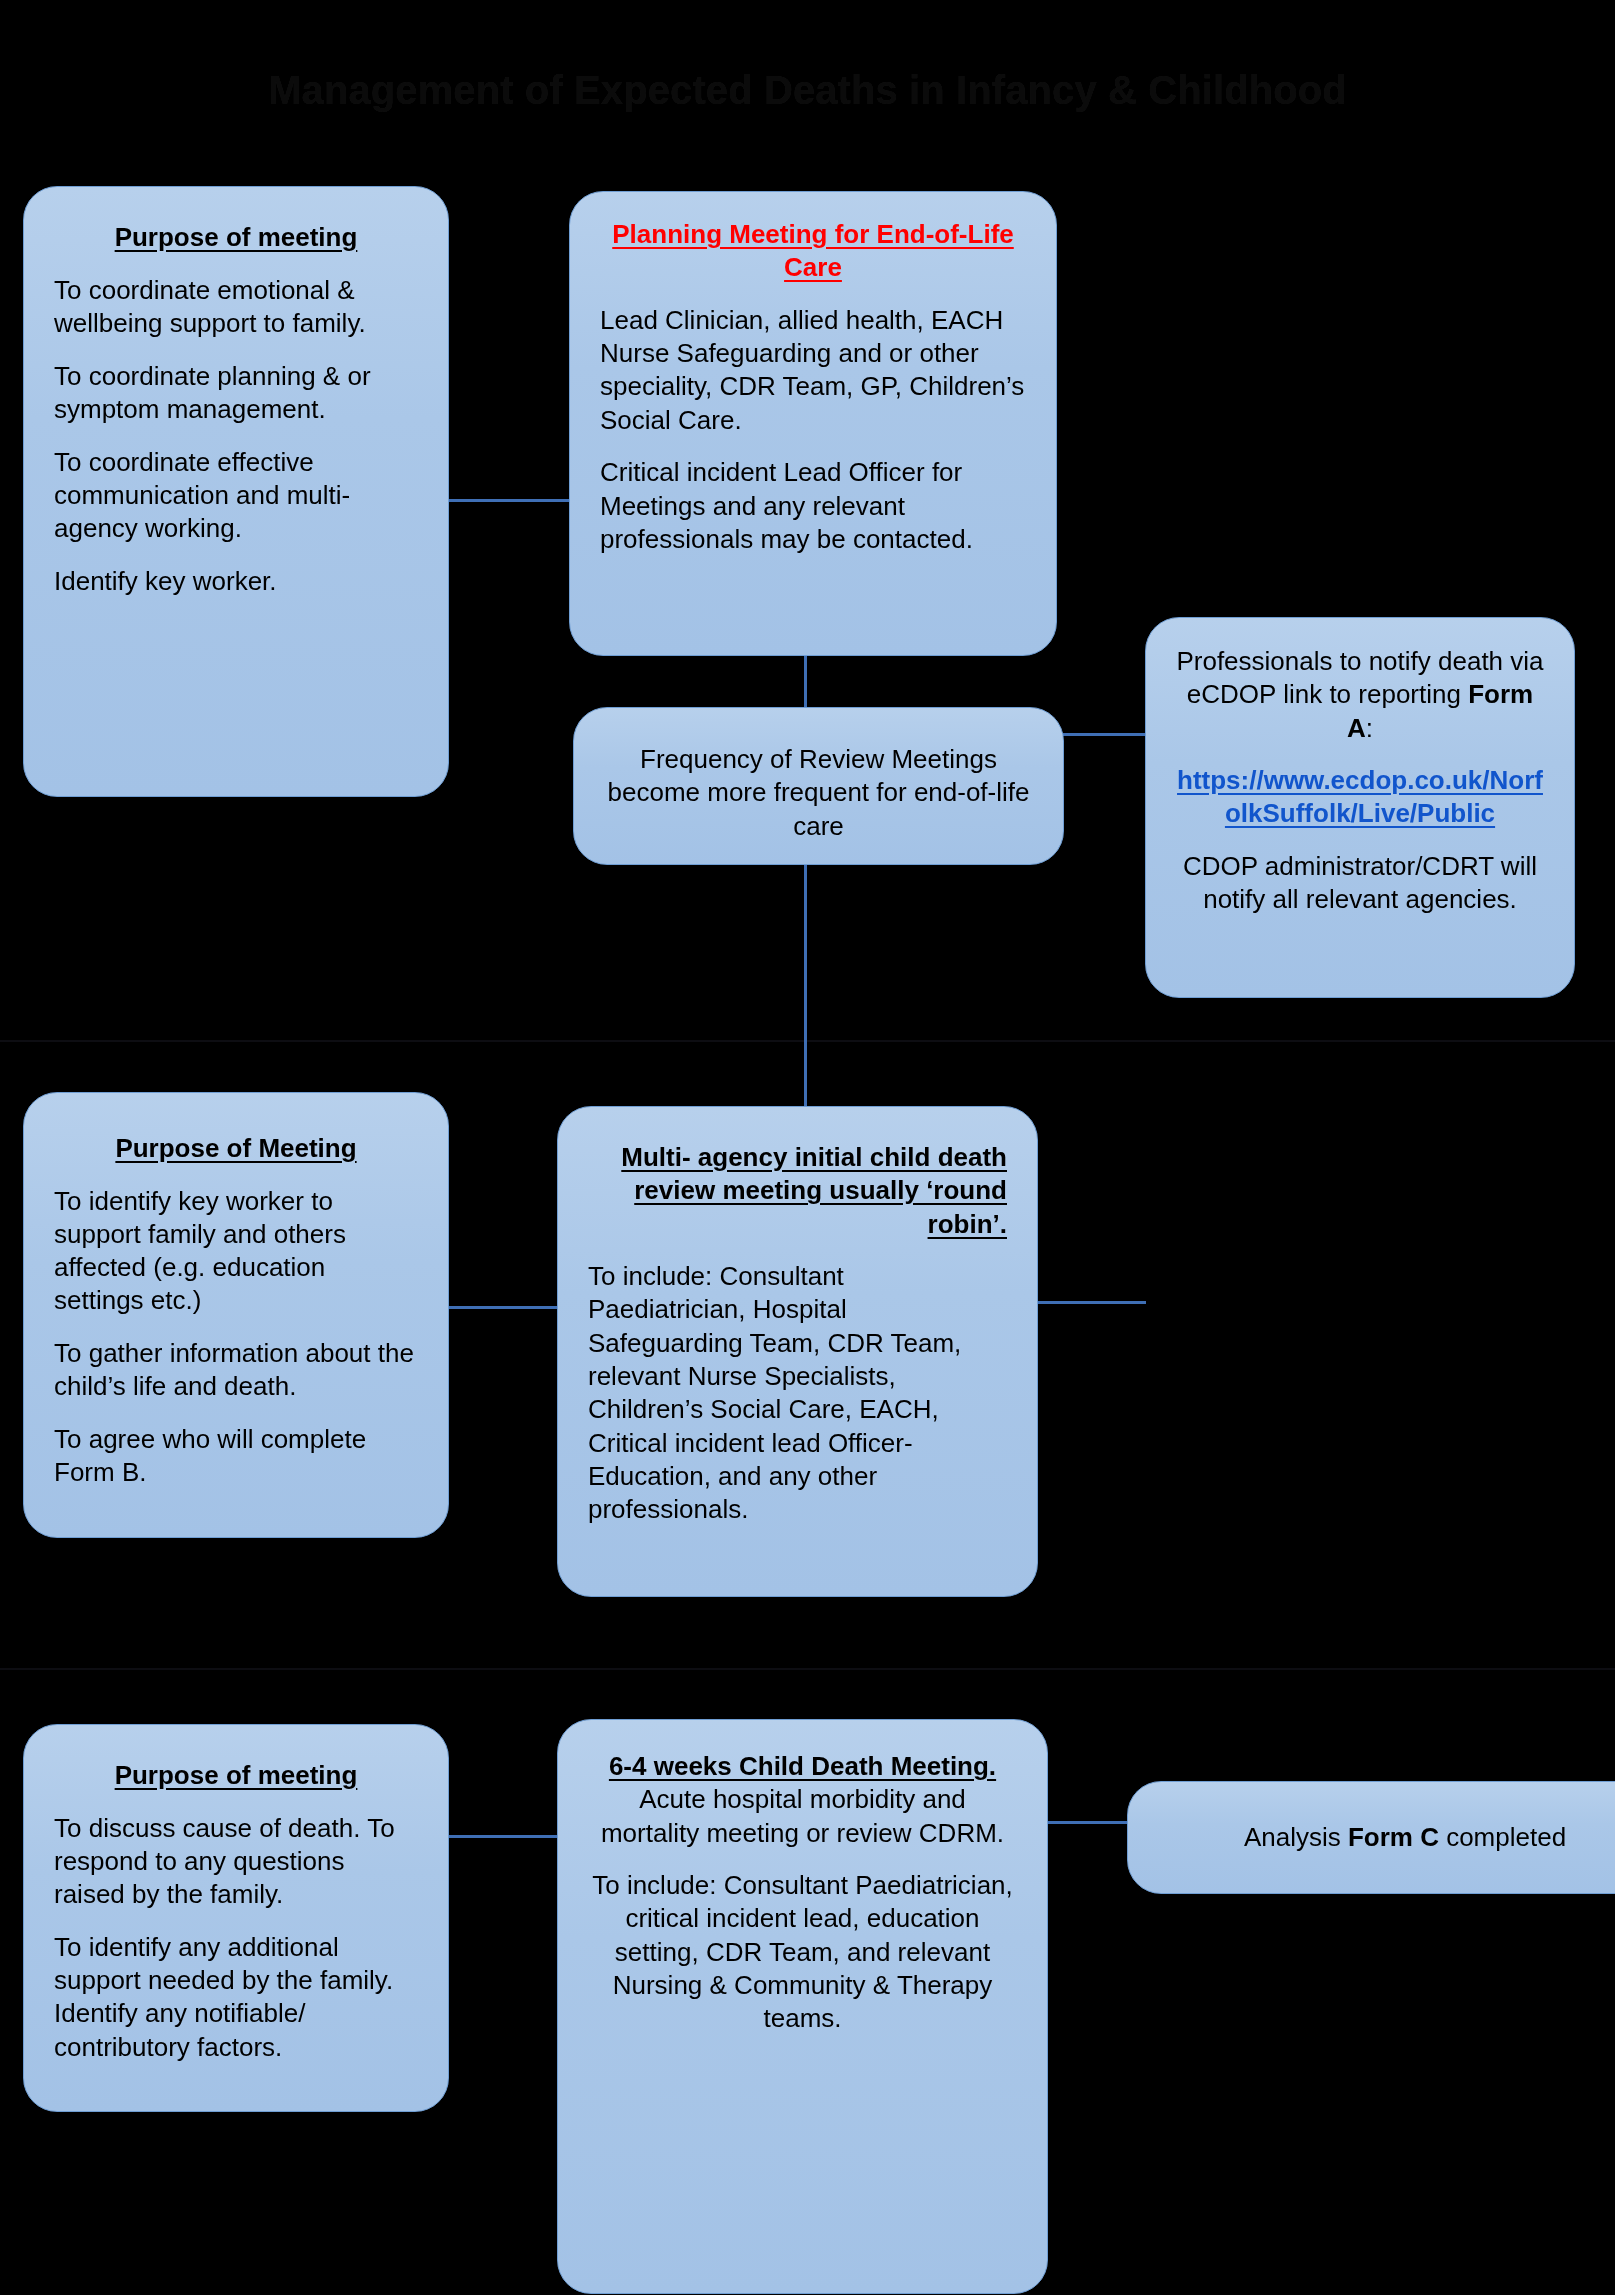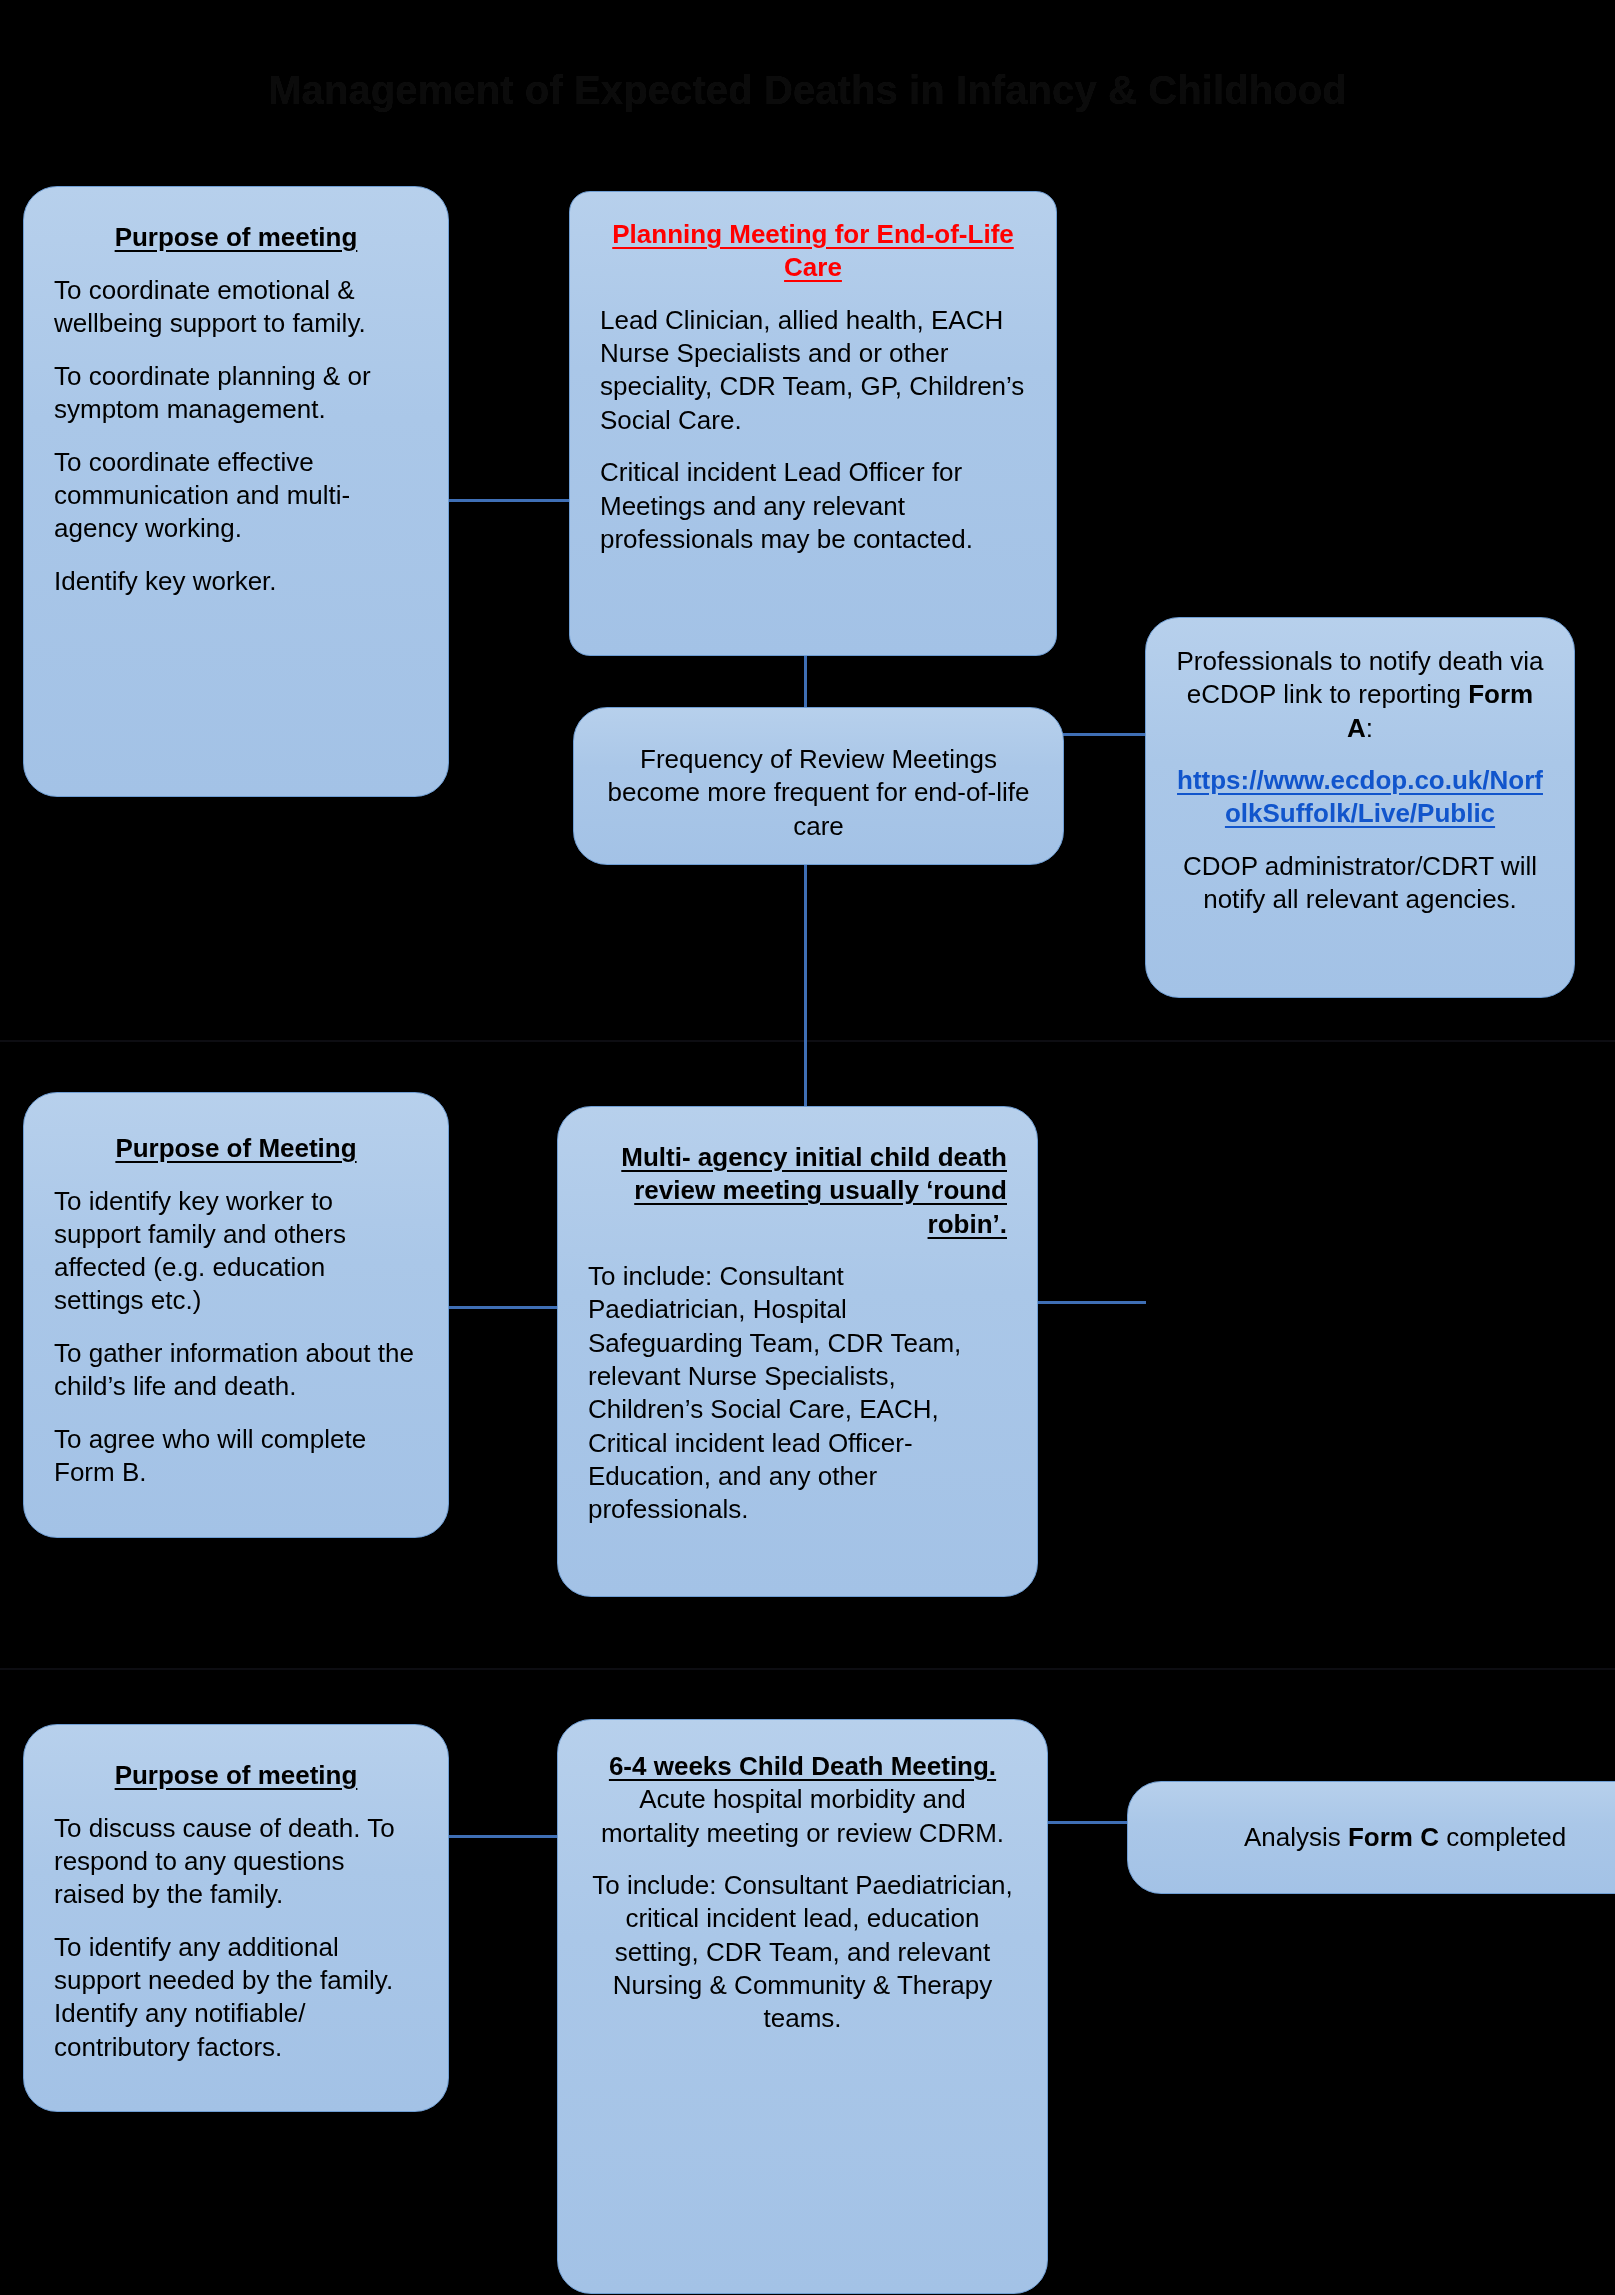--- a/index.html
+++ b/index.html
@@ -111,21 +111,21 @@
 
   #box-purpose-1 p, #box-purpose-2 p, #box-purpose-3 p,
   #box-multiagency p { font-size: 26px; }
   #box-planning p { font-size: 26px; }
   #box-frequency p { font-size: 26px; margin-bottom: 0; }
   #box-ecdop p { font-size: 26px; }
   #box-6to8weeks p { font-size: 26px; }
   #box-formc p { font-size: 26px; margin-bottom: 0; }
 
   #box-purpose-1 { padding-top: 34px; }
-  #box-planning { padding-top: 26px; border-radius: 21px; }
+  #box-planning { padding-top: 26px; }
   #box-frequency { padding-top: 35px; }
   #box-ecdop { padding-top: 27px; }
   #box-purpose-2 { padding-top: 39px; }
   #box-multiagency { padding-top: 34px; }
   #box-purpose-3 { padding-top: 34px; }
   #box-6to8weeks { padding-top: 30px; }
   #box-formc { padding-top: 39px; }
 </style>
 </head>
 <body>
@@ -154,21 +154,21 @@
   <div class="box" id="box-purpose-1">
     <p class="hdr">Purpose of meeting</p>
     <p>To coordinate emotional &amp; wellbeing support to family.</p>
     <p>To coordinate planning &amp; or symptom management.</p>
     <p>To coordinate effective communication and multi-agency working.</p>
     <p>Identify key worker.</p>
   </div>
 
   <div class="box" id="box-planning">
     <p class="hdr red">Planning Meeting for End-of-Life Care</p>
-    <p>Lead Clinician, allied health, EACH Nurse Specialists and or other speciality, CDR Team, GP, Children’s Social Care.</p>
+    <p>Lead Clinician, allied health, EACH Nurse Safeguarding and or other speciality, CDR Team, GP, Children’s Social Care.</p>
     <p>Critical incident Lead Officer for Meetings and any relevant professionals may be contacted.</p>
   </div>
 
   <div class="box" id="box-frequency">
     <p class="ctr">Frequency of Review Meetings become more frequent for end-of-life care</p>
   </div>
 
   <div class="box" id="box-ecdop">
     <p class="ctr"><span>Professionals to notify death via eCDOP link to reporting </span><span class="b">Form A</span><span>:</span></p>
     <p class="ctr"><span class="link">https://www.ecdop.co.uk/NorfolkSuffolk/Live/Public</span></p>

